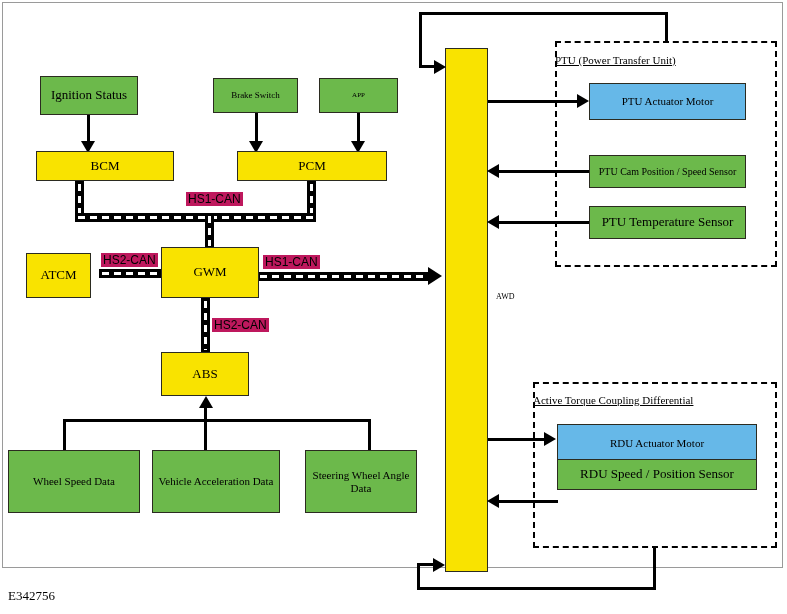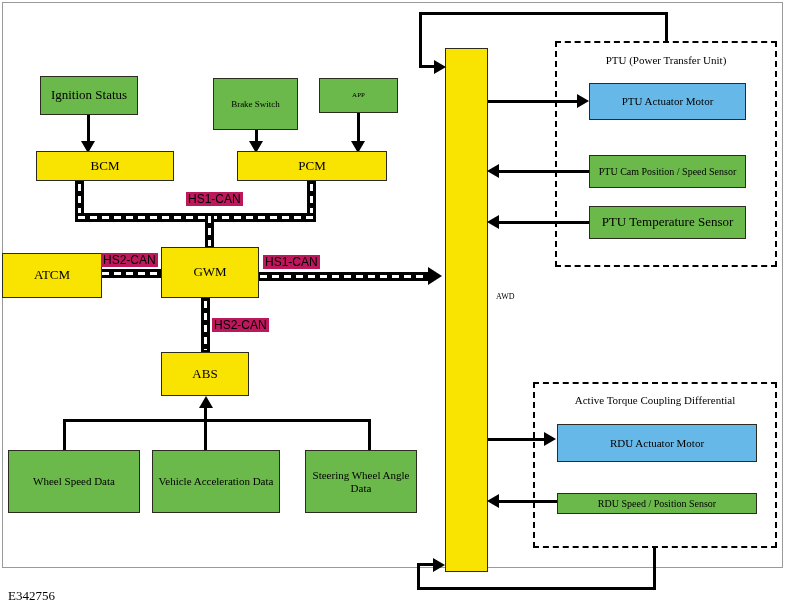--- a/index.html
+++ b/index.html
@@ -41,24 +41,24 @@
   .blue { background: #66b8e8; border-color: #2b2b20; }
   .dashed-group {
     position: absolute;
     box-sizing: border-box;
     border: 2px dashed #000000;
     background: transparent;
     z-index: 2;
   }
   .group-title {
     position: absolute;
-    text-align: center;
     color: #000000;
     z-index: 4;
     white-space: nowrap;
+    text-decoration: underline;
   }
   .line {
     position: absolute;
     background: #000000;
     z-index: 5;
   }
   .arrow {
     position: absolute;
     width: 0; height: 0;
     z-index: 6;
@@ -150,21 +150,21 @@
 <body>
 
 <div id="canvas">
 
   <div id="border"></div>
 
   <div class="box green" style="left:40px; top:76px; width:98px; height:39px; font-size:13px;">
     <span>Ignition Status</span>
   </div>
 
-  <div class="box green" style="left:213px; top:78px; width:85px; height:52px; font-size:9px;">
+  <div class="box green" style="left:213px; top:78px; width:85px; height:35px; font-size:9px;">
     <span>Brake Switch</span>
   </div>
 
   <div class="box green" style="left:319px; top:78px; width:79px; height:35px; font-size:7px;">
     <span>APP</span>
   </div>
 
   <div class="line" style="left:87px; top:115px; width:2.5px; height:28px;"></div>
   <div class="arrow arrow-down" style="left:81px; top:141px;"></div>
 
@@ -175,21 +175,21 @@
   <div class="arrow arrow-down" style="left:351px; top:141px;"></div>
 
   <div class="box yellow" style="left:36px; top:151px; width:138px; height:30px; font-size:13px;">
     <span>BCM</span>
   </div>
 
   <div class="box yellow" style="left:237px; top:151px; width:150px; height:30px; font-size:13px;">
     <span>PCM</span>
   </div>
 
-  <div class="box yellow" style="left:2px; top:253px; width:100px; height:45px; font-size:13px;">
+  <div class="box yellow" style="left:26px; top:253px; width:65px; height:45px; font-size:13px;">
     <span>ATCM</span>
   </div>
 
   <div class="box yellow" style="left:161px; top:247px; width:98px; height:51px; font-size:13px;">
     <span>GWM</span>
   </div>
 
   <div class="box yellow" style="left:161px; top:352px; width:88px; height:44px; font-size:13px;">
     <span>ABS</span>
   </div>
@@ -257,21 +257,21 @@
   <div class="line" style="left:498px; top:221px; width:92px; height:3px;"></div>
   <div class="arrow arrow-left" style="left:487px; top:215px;"></div>
 
   <div class="dashed-group" style="left:533px; top:382px; width:244px; height:166px;"></div>
   <div class="group-title" style="left:533px; top:394px; width:244px; font-size:11px;">Active Torque Coupling Differential</div>
 
   <div class="box blue" style="left:557px; top:424px; width:200px; height:38px; font-size:11px;">
     <span>RDU Actuator Motor</span>
   </div>
 
-  <div class="box green" style="left:557px; top:493px; width:200px; height:21px; font-size:10px;">
+  <div class="box green" style="left:557px; top:459px; width:200px; height:31px; font-size:13px;">
     <span>RDU Speed / Position Sensor</span>
   </div>
 
   <div class="line" style="left:487px; top:438px; width:58px; height:3px;"></div>
   <div class="arrow arrow-right" style="left:544px; top:432px;"></div>
 
   <div class="line" style="left:498px; top:500px; width:60px; height:3px;"></div>
   <div class="arrow arrow-left" style="left:487px; top:494px;"></div>
 
   <div class="line" style="left:665px; top:12px; width:3px; height:30px;"></div>

